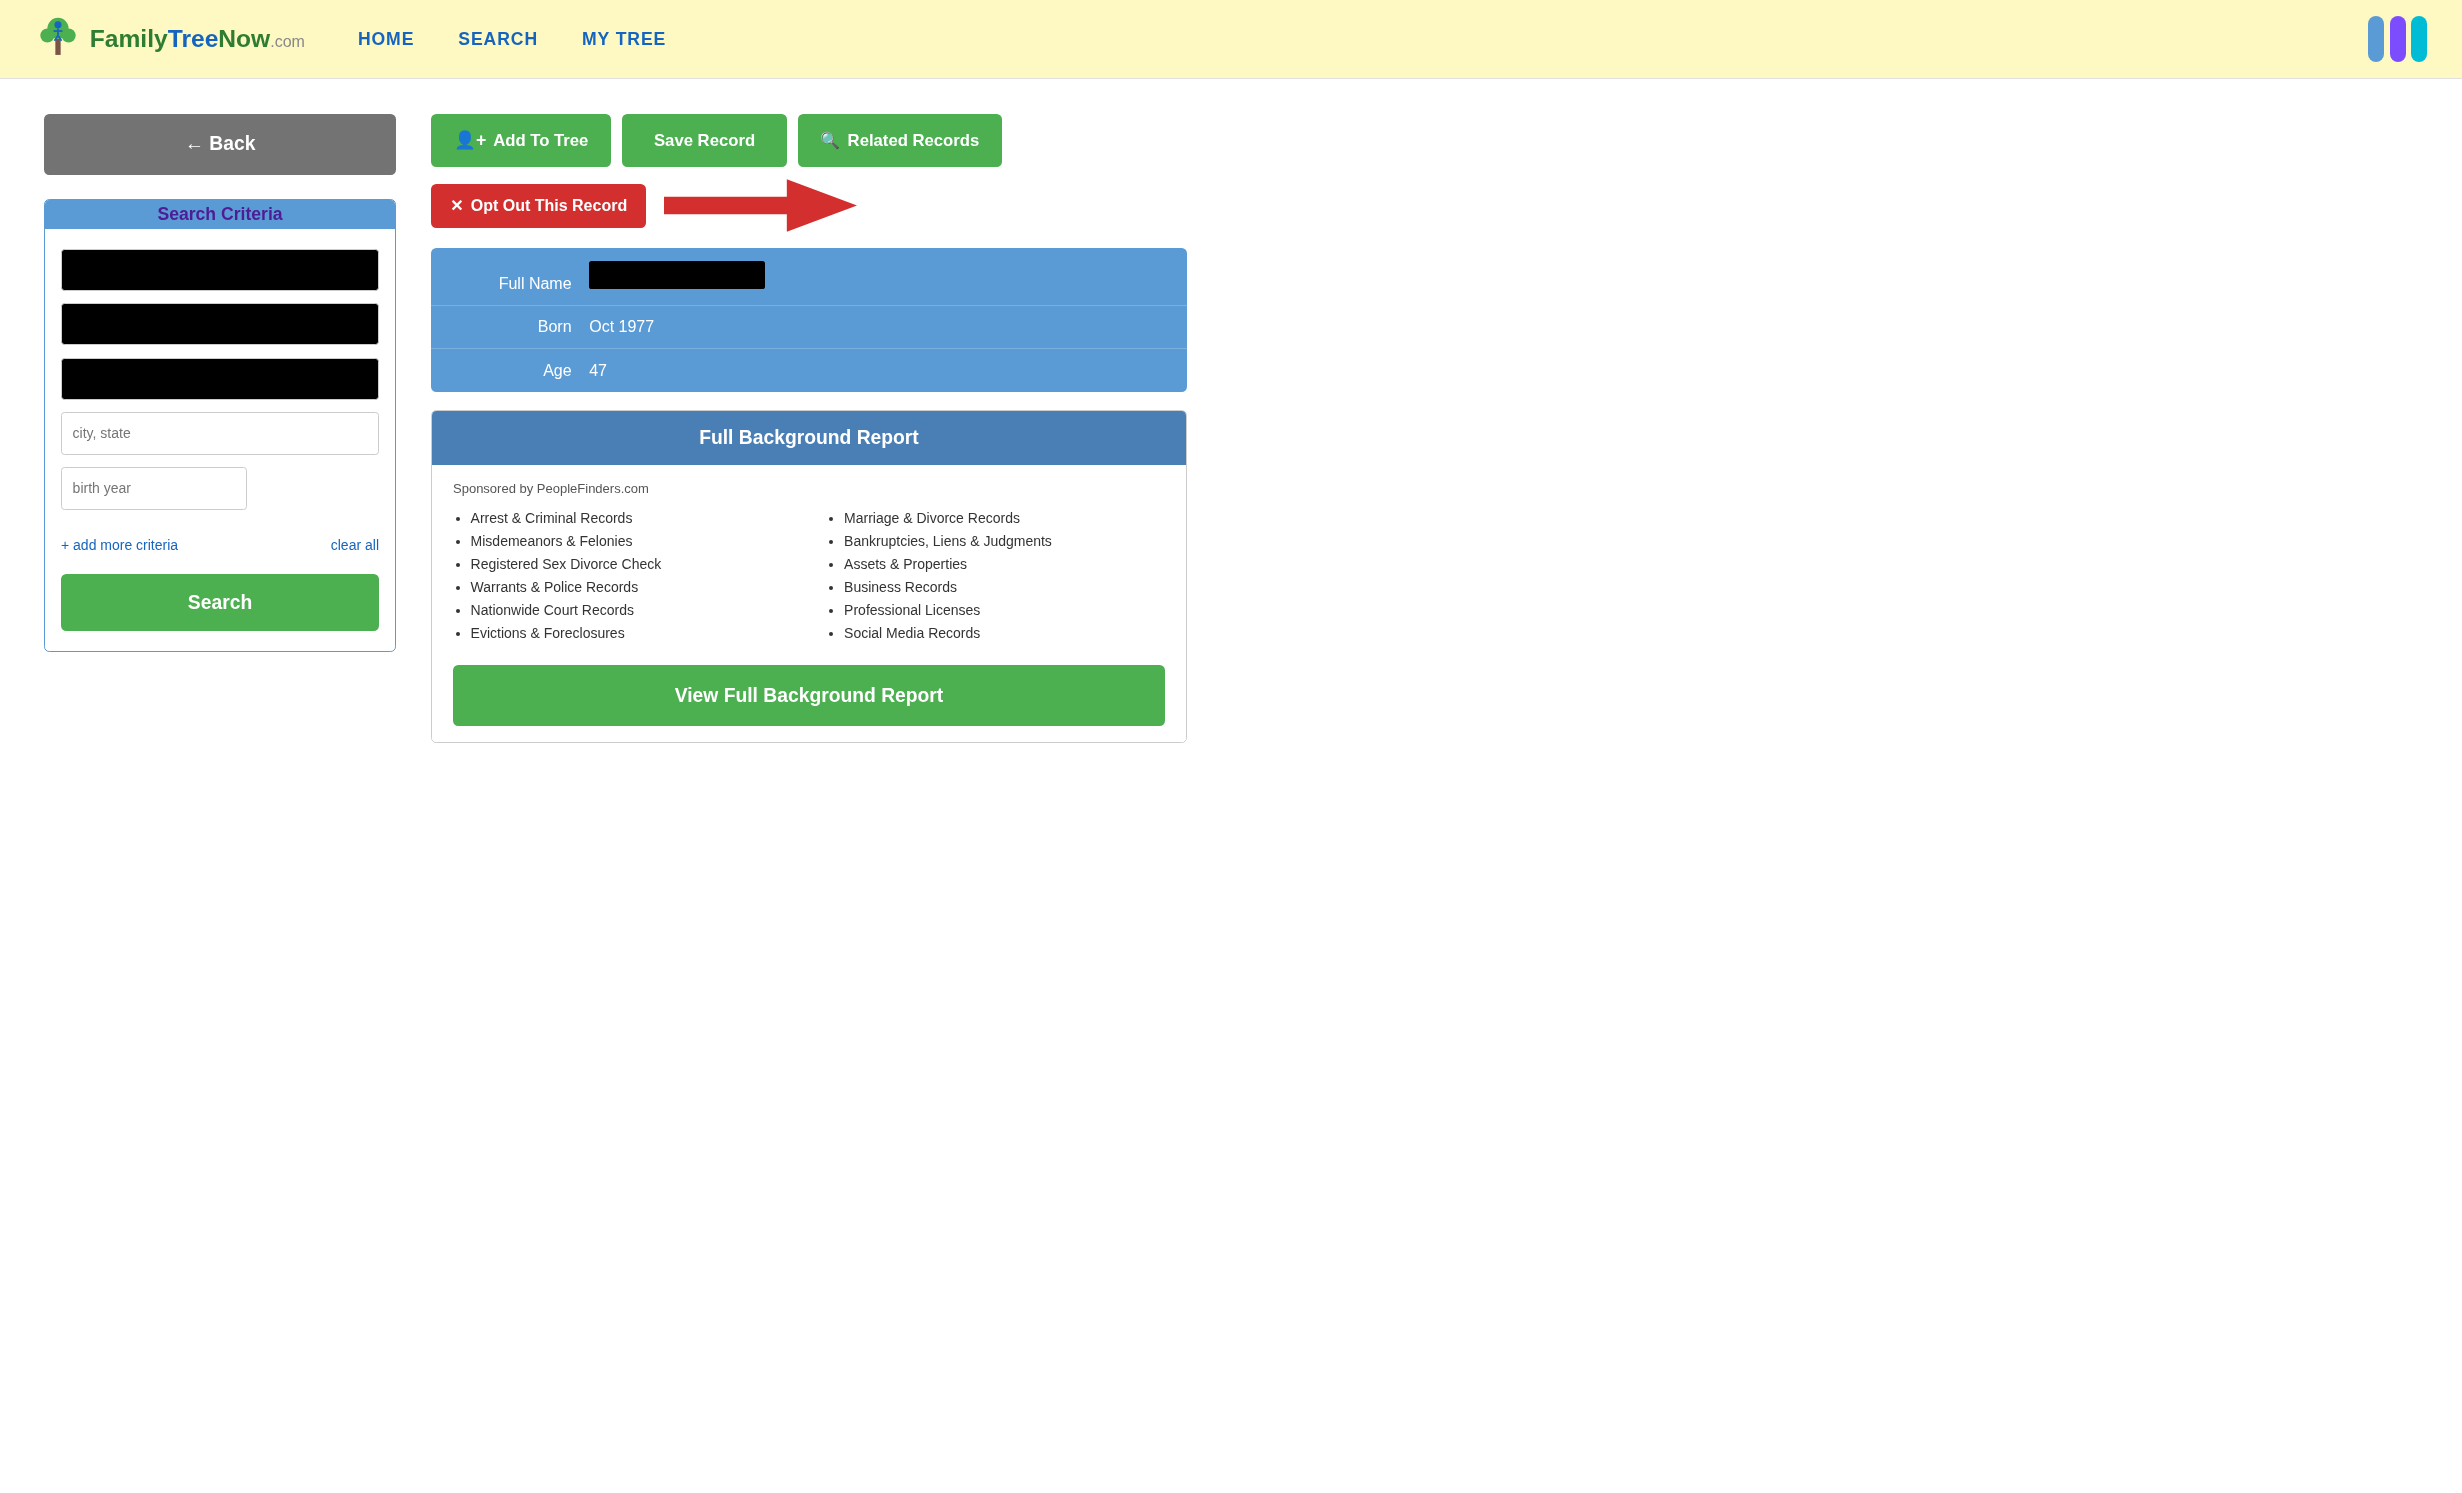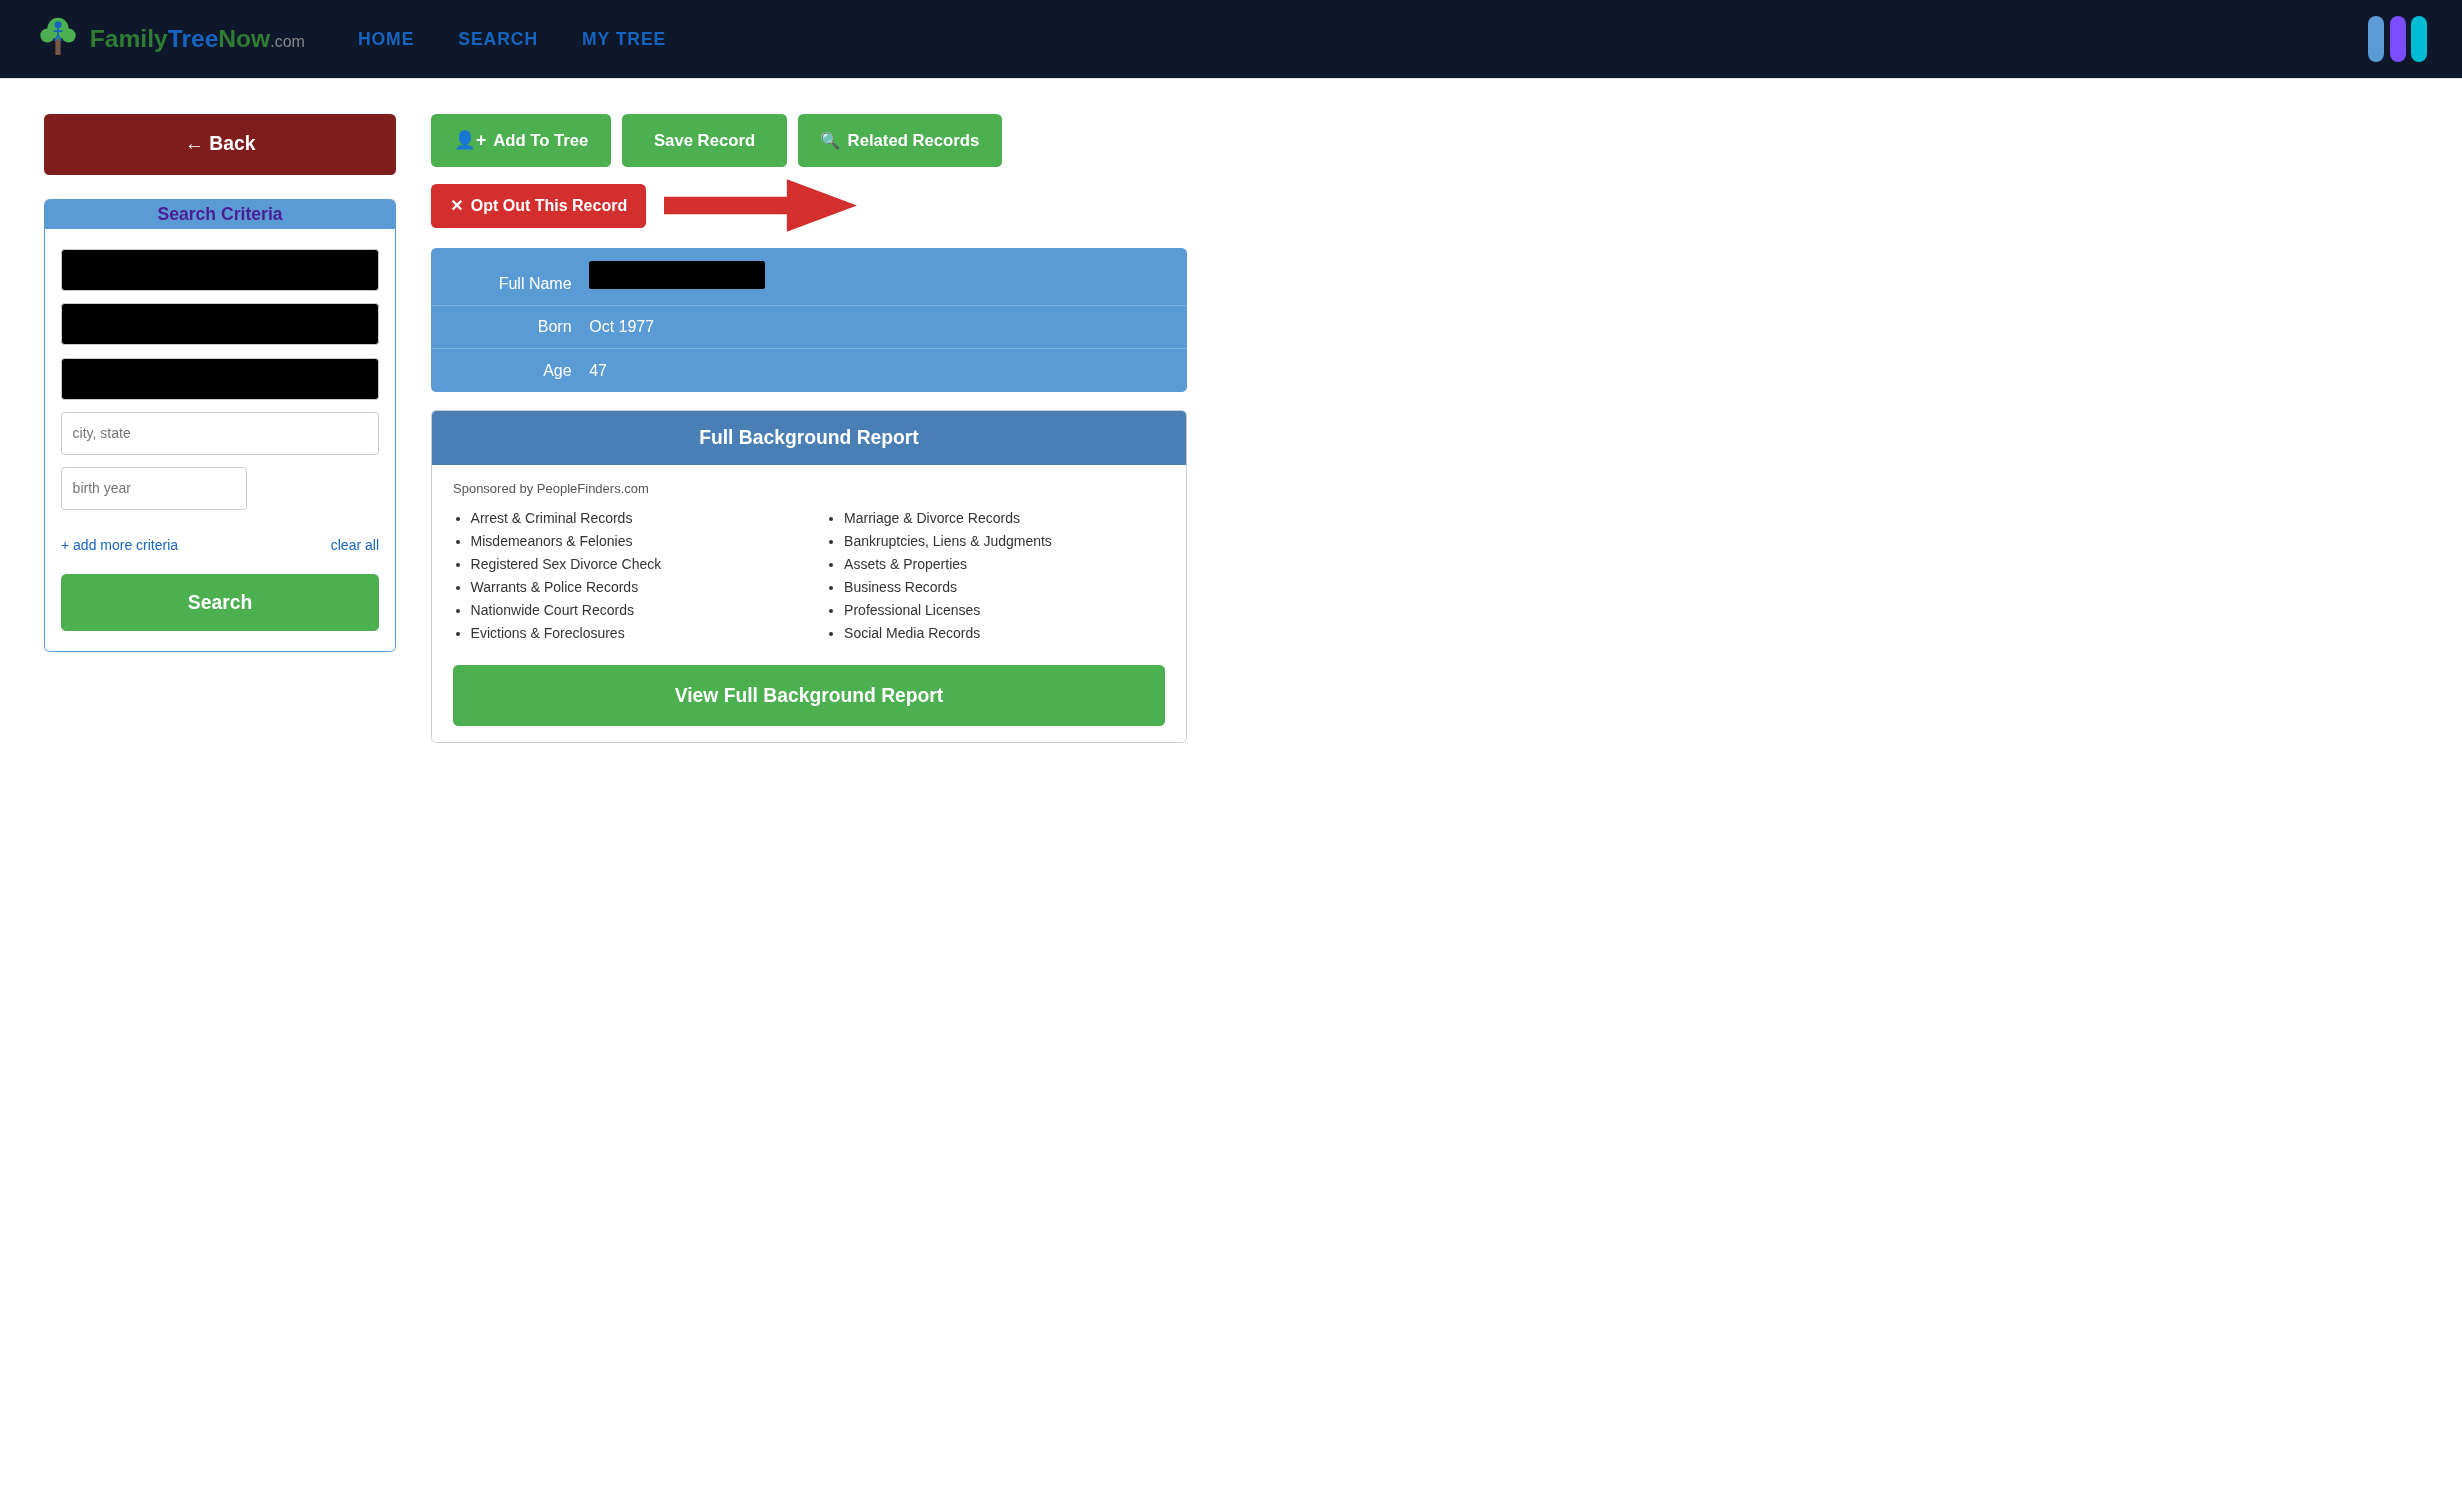--- a/index.html
+++ b/index.html
@@ -9,21 +9,21 @@
       color: #333;
       min-height: 100vh;
     }
 
     
     .header {
       display: flex;
       align-items: center;
       padding: 16px 35px;
       border-bottom: 0.9px solid #e0e0e0;
-      background: #0f172a;
+      background: #fef9c3;
     }
     .logo-area {
       display: flex;
       align-items: center;
       gap: 8.8px;
       margin-right: 53px;
     }
     .logo-icon {
       width: 46px;
       height: 46px;
@@ -62,21 +62,21 @@
       padding: 35px 44px;
       max-width: 1231px;
     }
 
     
     .left-panel {
       width: 352px;
       flex-shrink: 0;
     }
     .back-button {
-      background: #7f1d1d;
+      background: #737373;
       color: #fff;
       border: none;
       border-radius: 5.3px;
       padding: 19.3px 0;
       width: 100%;
       font-size: 19.3px;
       font-weight: bold;
       cursor: pointer;
       display: flex;
       align-items: center;

